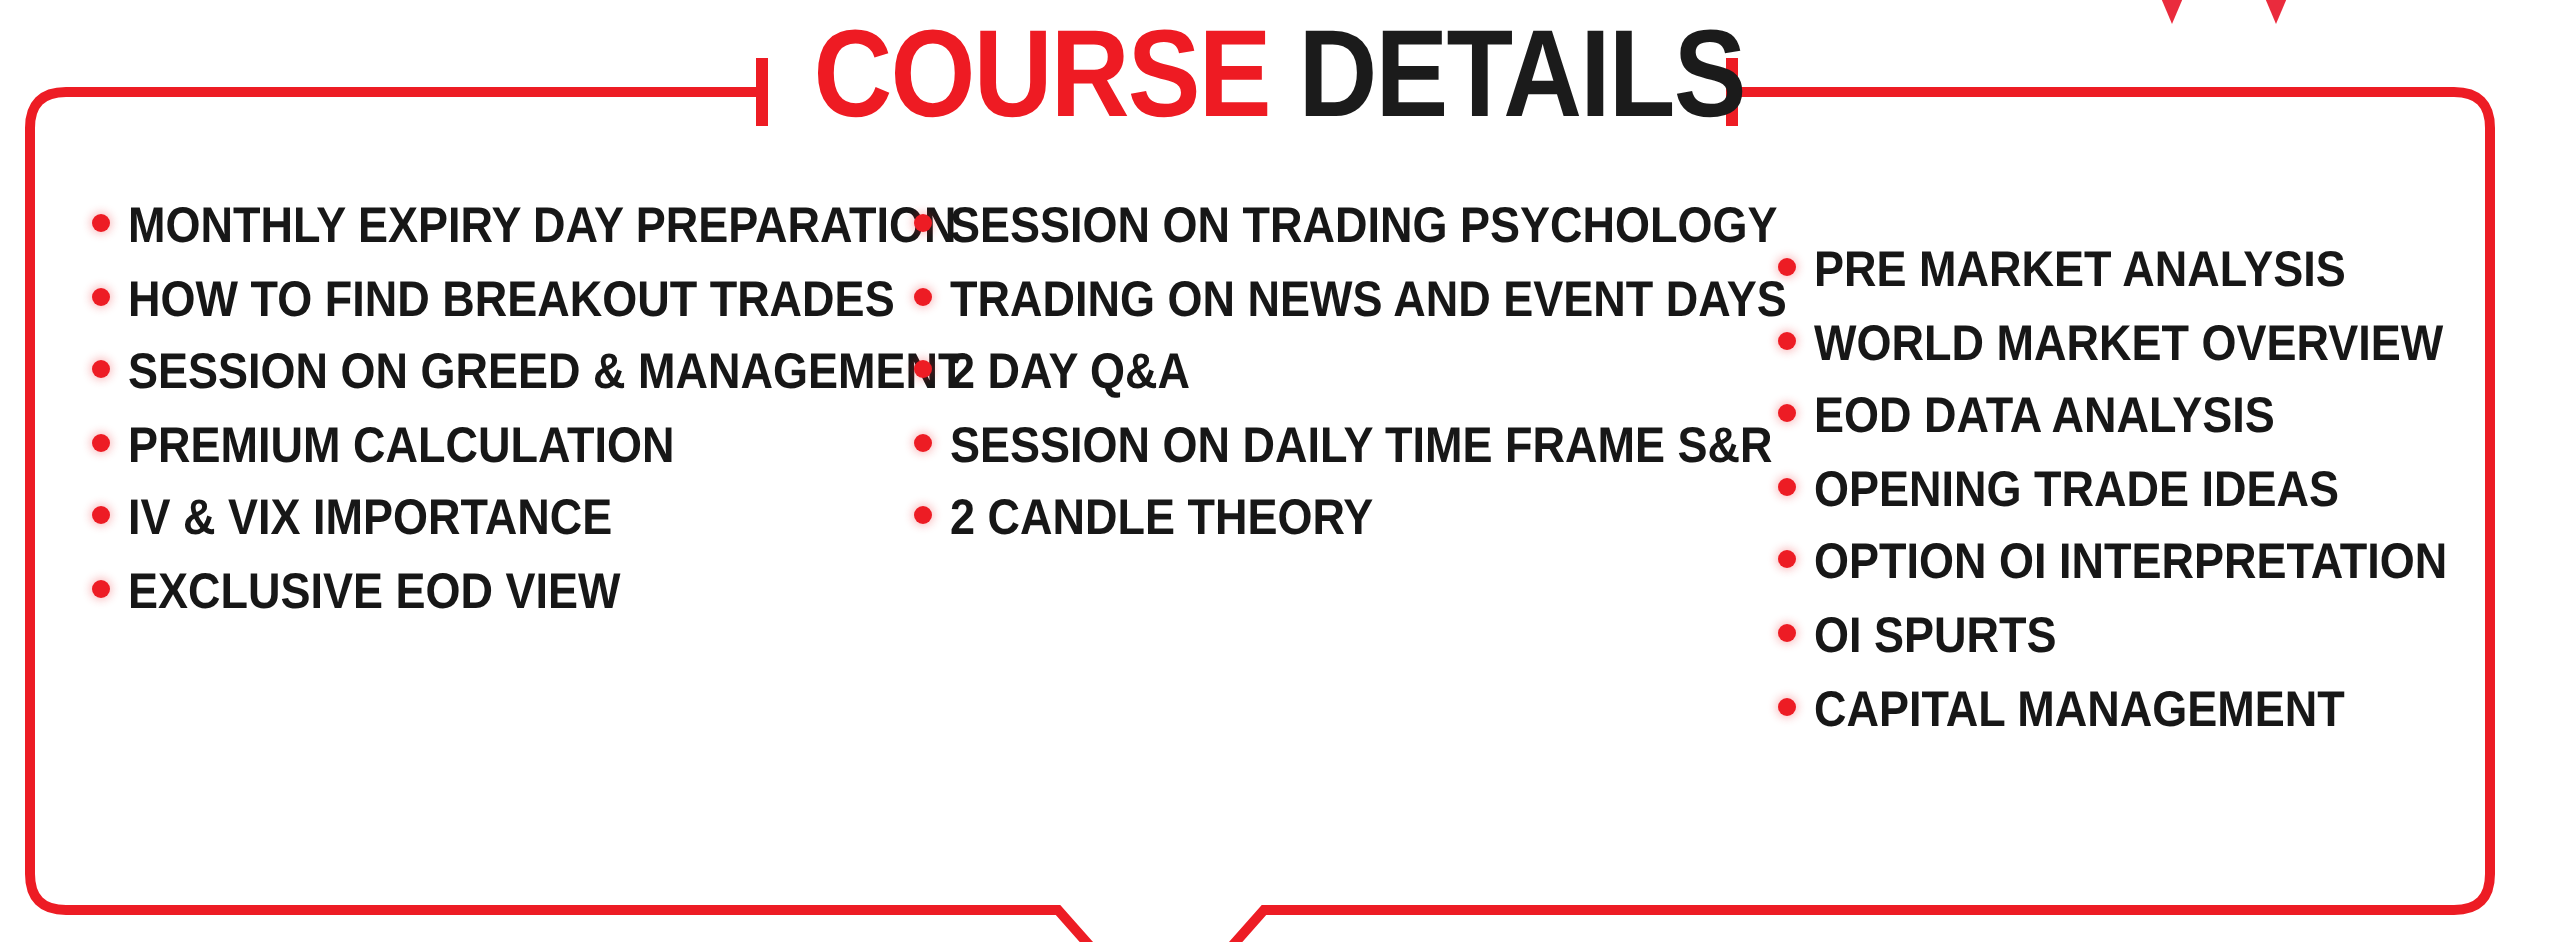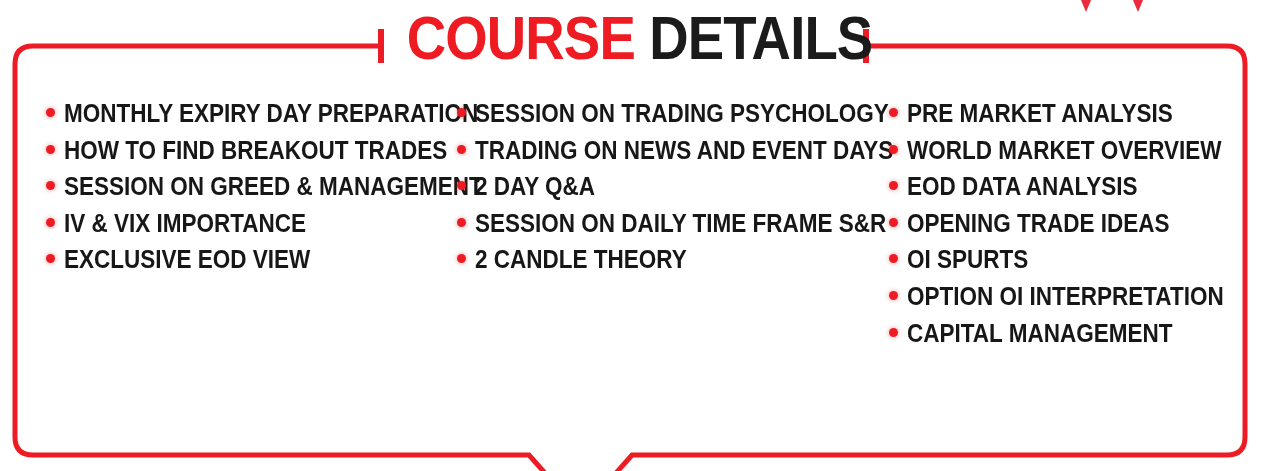--- a/index.html
+++ b/index.html
@@ -83,21 +83,21 @@
     width: 1280px;
     height: 340px;
     display: flex;
     align-items: flex-start;
   }
   .col {
     box-sizing: border-box;
   }
   .col-1 { width: 446px; padding-left: 46px; }
   .col-2 { width: 436px; padding-left: 11px; }
-  .col-3 { width: 398px; padding-left: 7px; }
+  .col-3 { width: 398px; padding-left: 7px; margin-top: 22px; }
 
   .item {
     display: flex;
     align-items: baseline;
     height: 36.6px;
     white-space: nowrap;
   }
   .bullet {
     flex: 0 0 auto;
     position: relative;
@@ -154,20 +154,24 @@
       <div class="item">
           <span class="bullet"></span>
           <span class="label">HOW TO FIND BREAKOUT TRADES</span>
         </div>
       <div class="item">
           <span class="bullet"></span>
           <span class="label">SESSION  ON GREED &amp; MANAGEMENT</span>
         </div>
       <div class="item">
           <span class="bullet"></span>
+          <span class="label">PREMIUM CALCULATION</span>
+        </div>
+      <div class="item">
+          <span class="bullet"></span>
           <span class="label">IV &amp; VIX IMPORTANCE</span>
         </div>
       <div class="item">
           <span class="bullet"></span>
           <span class="label">EXCLUSIVE EOD VIEW</span>
         </div>
     </div>
 
     <div class="col col-2">
       <div class="item">
@@ -204,25 +208,25 @@
       <div class="item">
           <span class="bullet"></span>
           <span class="label">EOD DATA ANALYSIS</span>
         </div>
       <div class="item">
           <span class="bullet"></span>
           <span class="label">OPENING TRADE IDEAS</span>
         </div>
       <div class="item">
           <span class="bullet"></span>
+          <span class="label">OPTION OI INTERPRETATION</span>
+        </div>
+      <div class="item">
+          <span class="bullet"></span>
           <span class="label">OI SPURTS</span>
-        </div>
-      <div class="item">
-          <span class="bullet"></span>
-          <span class="label">OPTION OI INTERPRETATION</span>
         </div>
       <div class="item">
           <span class="bullet"></span>
           <span class="label">CAPITAL MANAGEMENT</span>
         </div>
     </div>
 
   </div>
 </div>
 

